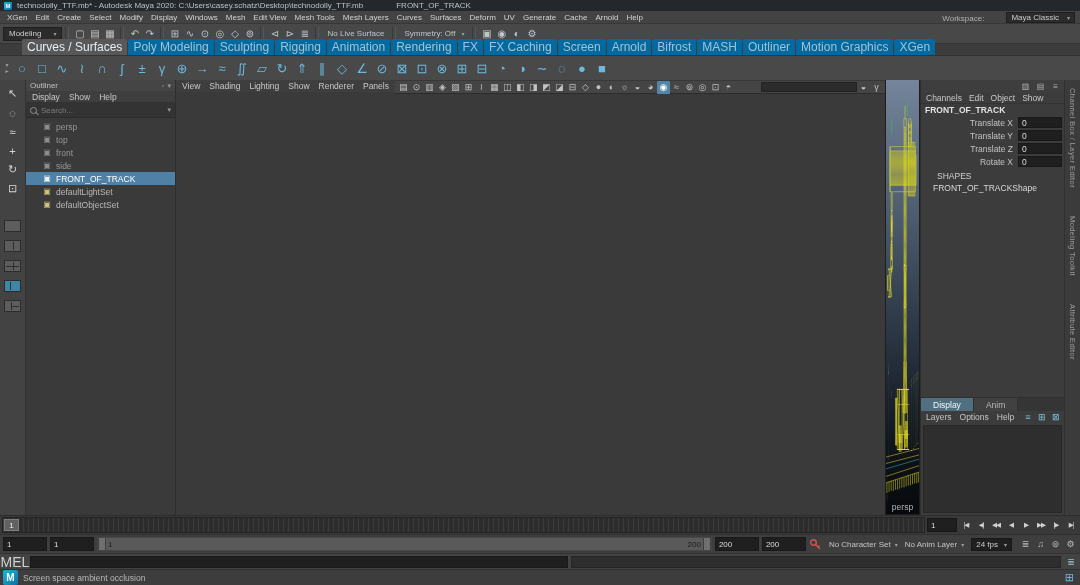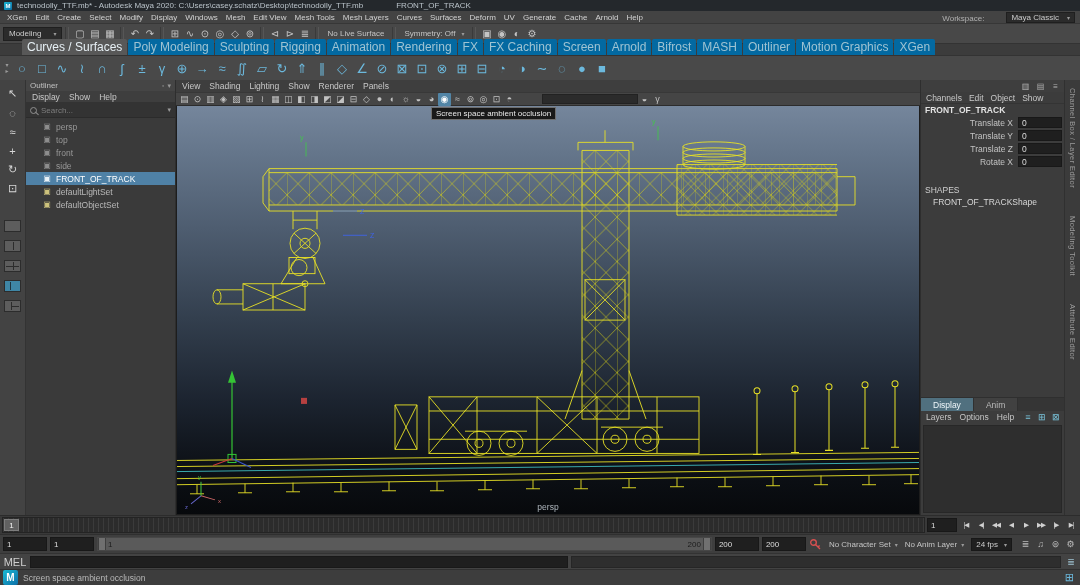--- a/index.html
+++ b/index.html
@@ -70,21 +70,21 @@
 .outliner-list{flex:1;padding-top:2px;font-size:8.5px;overflow:hidden}
 .o-item{height:13px;display:flex;align-items:center;gap:4px;padding-left:16px;color:#b9b9b9;white-space:nowrap}
 .o-item .o-icon{width:10px;text-align:center;font-size:8px;color:#a9a9a9}
 .o-item[data-type="camera"]{color:#979797}
 .o-item[data-type="camera"] .o-icon{color:#8d8d8d}
 .o-item[data-type="set"] .o-icon{color:#cdc27c}
 .o-item.active{background:#4f81a6;color:#fff}
 .o-item.active .o-icon{color:#eaf2f7}
 
 
-.viewport{flex:1;display:flex;flex-direction:column;background:#3a3a3a;min-width:0}
+.viewport{flex:1;display:flex;flex-direction:row;background:#3a3a3a;min-width:0}
 .vp-menus{height:12px;background:#3e3e3e;display:flex;gap:9px;align-items:center;padding:0 6px;font-size:8.5px;color:#c8c8c8}
 .vp-iconbar{height:14px;background:#454545;display:flex;align-items:center;padding:0 2px;border-top:1px solid #383838;border-bottom:1px solid #2c2c2c}
 .vp-icons{display:flex;align-items:center}
 .vp-icon{width:13px;height:13px;display:grid;place-items:center;font-size:9px;color:#c2c2c2}
 .vp-icon.active{background:#5285a6;color:#fff;border-radius:1px}
 .vp-field{width:96px;height:10px;background:#2b2b2b;border:1px solid #222;margin-left:26px}
 .vp-canvas{flex:1;position:relative;border:1px solid #1d1d1d;border-top:none;background:linear-gradient(180deg,#75869c 0%,#64758a 12%,#4e5d70 30%,#333f4e 52%,#1c2430 72%,#0d1117 88%,#07090c 100%)}
 .scene{position:absolute;inset:0;width:100%;height:100%}
 .scene text{font-family:"Liberation Sans",sans-serif}
 .vp-tooltip{position:absolute;left:254px;top:1px;background:#191919;border:1px solid #6e6e6e;color:#e8e8e8;font-size:8px;padding:1px 4px;white-space:nowrap;z-index:3}
@@ -92,21 +92,21 @@
 
 
 .right-panel{width:144px;background:#3c3c3c;display:flex;flex-direction:column;border-left:1px solid #2e2e2e;font-size:8.5px}
 .rp-icons{height:12px;display:flex;justify-content:flex-end;align-items:center;gap:4px;padding:0 3px;background:#3e3e3e;color:#b5b5b5;font-size:8px}
 .rp-icon{display:grid;place-items:center;width:11px}
 .cb-menus{height:12px;display:flex;gap:7px;align-items:center;padding:0 5px;color:#c8c8c8;border-bottom:1px solid #343434}
 .cb-object{height:12px;display:flex;align-items:center;padding:0 4px;color:#e2e2e2;font-weight:bold}
 .cb-row{height:13px;display:flex;align-items:center;padding:0 2px}
 .cb-label{flex:1;text-align:right;padding-right:5px;color:#c3c3c3}
 .cb-value{width:44px;height:11px;background:#1f1f1f;border:1px solid #181818;display:flex;align-items:center;padding:0 3px;color:#dcdcdc}
-.cb-shapes{height:12px;display:flex;align-items:center;padding-left:4px;color:#cfcfcf;margin-top:16px}
+.cb-shapes{height:12px;display:flex;align-items:center;padding-left:16px;color:#cfcfcf;margin-top:2px}
 .cb-shape-name{height:12px;display:flex;align-items:center;padding-left:12px;color:#d8d8d8}
 .cb-spacer{flex:1}
 .layer-editor{height:118px;display:flex;flex-direction:column;border-top:1px solid #2f2f2f}
 .le-tabs{height:13px;display:flex;background:#353535}
 .le-tab{padding:0 12px;display:flex;align-items:center;color:#b9b9b9;background:#414141;border-right:1px solid #303030}
 .le-tab.active{background:#50707f;color:#eef6fa}
 .le-menus{height:12px;display:flex;gap:8px;align-items:center;padding:0 5px;color:#c6c6c6}
 .le-menu-icons{margin-left:auto;display:flex;gap:3px;color:#79c3da;font-size:9px}
 .le-icon{display:grid;place-items:center;width:11px}
 .le-list{flex:1;background:#2e2e2e;margin:2px;border:1px solid #272727}
@@ -130,21 +130,21 @@
 .rs-bar::before,.rs-bar::after{content:"";position:absolute;top:0;bottom:0;width:6px;background:#707070;border-left:1px solid #3f3f3f;border-right:1px solid #3f3f3f}
 .rs-bar::before{left:0}
 .rs-bar::after{right:0}
 .rs-right{margin-left:auto;display:flex;align-items:center;gap:7px;color:#c4c4c4}
 .rs-drop{display:flex;align-items:center;gap:4px;white-space:nowrap}
 .fps-select{background:#1f1f1f;border:1px solid #181818;height:13px;display:flex;align-items:center;gap:6px;padding:0 4px;color:#ccc}
 .rs-icon{width:13px;display:grid;place-items:center;font-size:9px;color:#bdbdbd}
 
 
 .command-row{height:16px;display:flex;align-items:center;background:#434343;border-top:1px solid #333}
-.cl-label{width:30px;text-align:center;font-size:11px;color:#cfcfcf}
+.cl-label{width:30px;text-align:center;font-size:14px;color:#cfcfcf}
 .cl-input{flex:1.1;height:12px;background:#1f1f1f;border:1px solid #191919;margin-right:3px;color:#ddd;font-size:8px;font-family:inherit;outline:none}
 .cl-results{flex:1;height:12px;background:#2e2e2e;border:1px solid #262626;margin-right:3px}
 .cl-icon{width:14px;color:#9fc3d2;font-size:9px;text-align:center;margin-right:2px}
 .help-row{flex:1 1 auto;display:flex;align-items:center;background:#3d3d3d;border-top:1px solid #303030;padding:0 3px;gap:5px}
 .maya-logo{width:15px;height:15px;border-radius:2px;background:linear-gradient(135deg,#19b9d4 0%,#0d6fa8 100%);color:#fff;display:grid;place-items:center;font-size:10px;font-weight:bold}
 .help-text{font-size:8.5px;color:#b8b8b8}
 .help-right{margin-left:auto;color:#6cb9dd;font-size:11px;padding-right:3px}
 </style>
 </head>
 <body>

